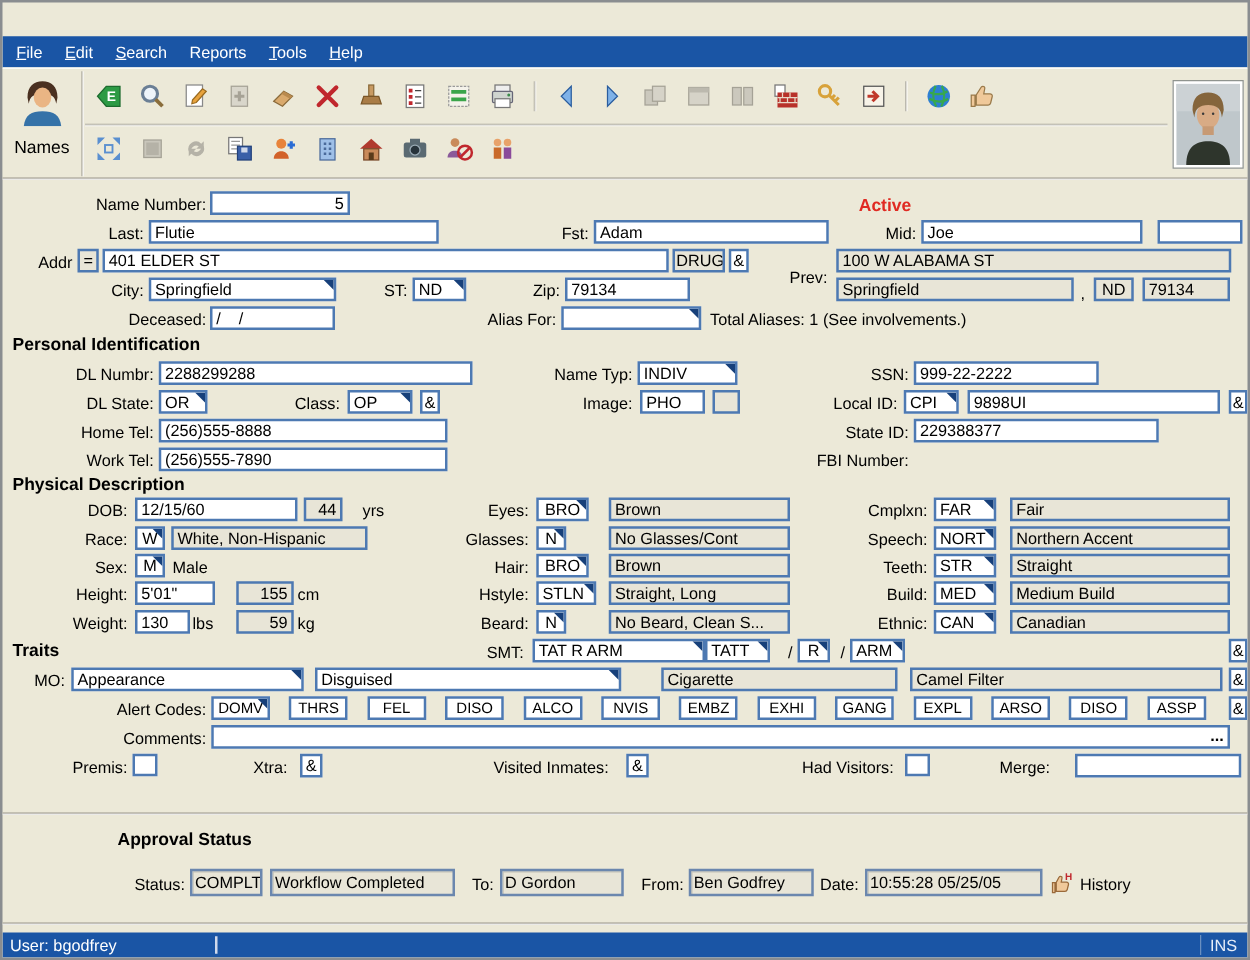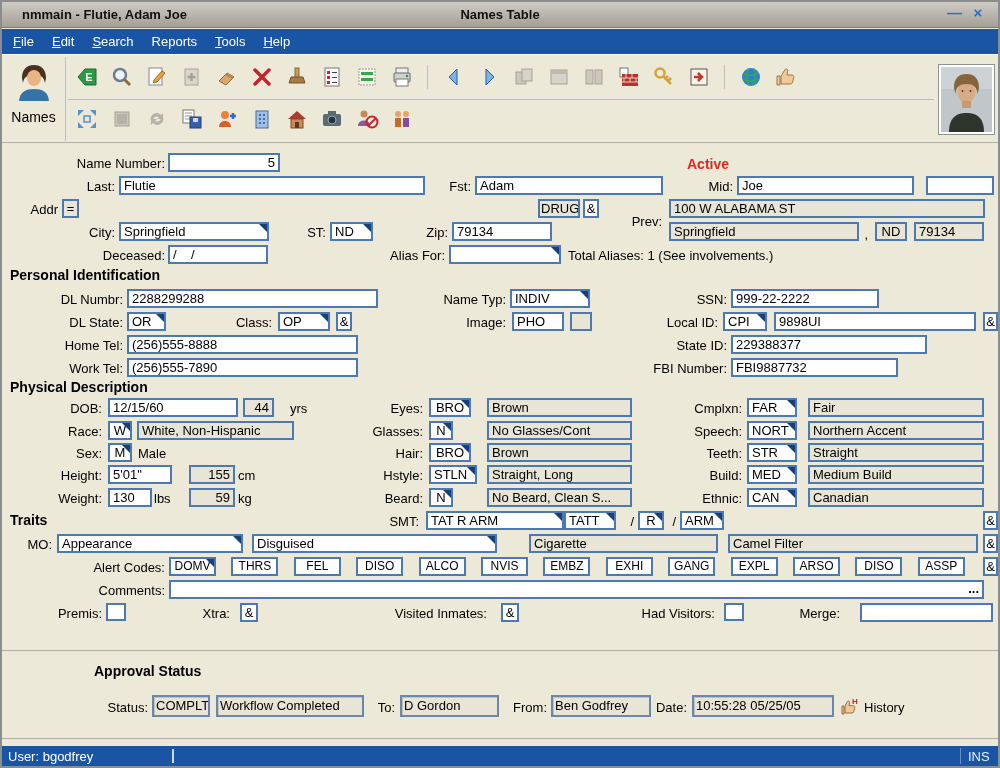--- a/index.html
+++ b/index.html
@@ -72,28 +72,20 @@
   .statusbar .user { position:absolute; left:6px; top:3px; color:#ffffff; font-size:13px; }
   .statusbar .caret { position:absolute; left:170px; top:3px; width:2px; height:14px; background:#cfd9ec; }
   .statusbar .vline { position:absolute; left:958px; top:2px; width:1px; height:16px; background:#6a8fc0; }
   .statusbar .mode { position:absolute; left:966px; top:3px; color:#e8eef8; font-size:13px; }
 </style>
 </head>
 <body>
 
 <div class="window">
 
-  <div class="titlebar">
-    <span class="app-title">nmmain - Flutie, Adam Joe</span>
-    <span class="center-title">Names Table</span>
-    <span class="win-controls">
-      <span>—</span>
-      <span>×</span>
-    </span>
-  </div>
 
   <div class="menubar" id="menubar">
       <span class="menu-item"><u>F</u>ile</span>
       <span class="menu-item"><u>E</u>dit</span>
       <span class="menu-item"><u>S</u>earch</span>
       <span class="menu-item">Reports</span>
       <span class="menu-item"><u>T</u>ools</span>
       <span class="menu-item"><u>H</u>elp</span>
     </div>
 
@@ -322,29 +314,30 @@
     </div>
   </div>
 
   <div class="form-groove" style="top:140px"></div>
 
   <div class="lbl" style="left:55px;top:154px;width:108px">Name Number:</div>
   <div class="fld num" style="left:166px;top:151px;width:112px">5</div>
   <div class="active-flag">Active</div>
 
   <div class="lbl" style="left:63px;top:177px;width:50px">Last:</div>
-  <div class="fld" style="left:117px;top:174px;width:306px">Flutie</div>
+  <div class="fld" style="left:117px;top:174px;width:232px">Flutie</div>
   <div class="lbl" style="left:429px;top:177px;width:40px">Fst:</div>
   <div class="fld" style="left:473px;top:174px;width:188px">Adam</div>
   <div class="lbl" style="left:691px;top:177px;width:40px">Mid:</div>
   <div class="fld" style="left:735px;top:174px;width:177px">Joe</div>
   <div class="fld" style="left:924px;top:174px;width:68px"></div>
 
   <div class="lbl" style="left:20px;top:200px;width:36px">Addr</div>
   <div class="fld ro ctr" style="left:60px;top:197px;width:17px">=</div>
+  <div class="fld" style="left:80px;top:197px;width:453px">401 ELDER ST</div>
   <div class="fld ro ctr" style="left:536px;top:197px;width:42px">DRUG</div>
   <div class="fld ctr" style="left:581px;top:197px;width:16px">&amp;</div>
   <div class="lbl" style="left:620px;top:212px;width:40px">Prev:</div>
   <div class="fld ro" style="left:667px;top:197px;width:316px">100 W ALABAMA ST</div>
 
   <div class="lbl" style="left:73px;top:223px;width:40px">City:</div>
   <div class="fld fold" style="left:117px;top:220px;width:150px">Springfield</div>
   <div class="lbl" style="left:294px;top:223px;width:30px">ST:</div>
   <div class="fld fold" style="left:328px;top:220px;width:43px">ND</div>
   <div class="lbl" style="left:416px;top:223px;width:30px">Zip:</div>
@@ -383,21 +376,20 @@
   <div class="fld ctr" style="left:981px;top:310px;width:15px">&amp;</div>
 
   <div class="lbl" style="left:41px;top:336px;width:80px">Home Tel:</div>
   <div class="fld" style="left:125px;top:333px;width:231px">(256)555-8888</div>
   <div class="lbl" style="left:655px;top:336px;width:70px">State ID:</div>
   <div class="fld" style="left:729px;top:333px;width:196px">229388377</div>
 
   <div class="lbl" style="left:41px;top:359px;width:80px">Work Tel:</div>
   <div class="fld" style="left:125px;top:356px;width:231px">(256)555-7890</div>
   <div class="lbl" style="left:635px;top:359px;width:90px">FBI Number:</div>
-  <div class="fld" style="left:729px;top:356px;width:167px">FBI9887732</div>
 
   <div class="hdr" style="left:8px;top:377px">Physical Description</div>
 
   <div class="lbl" style="left:55px;top:399px;width:45px">DOB:</div>
   <div class="fld" style="left:106px;top:396px;width:130px">12/15/60</div>
   <div class="fld ro num" style="left:241px;top:396px;width:31px">44</div>
   <div class="lbl" style="left:288px;top:399px;width:26px;text-align:left">yrs</div>
   <div class="lbl" style="left:376px;top:399px;width:45px">Eyes:</div>
   <div class="fld fold ctr" style="left:427px;top:396px;width:42px">BRO</div>
   <div class="fld ro" style="left:485px;top:396px;width:145px">Brown</div>

